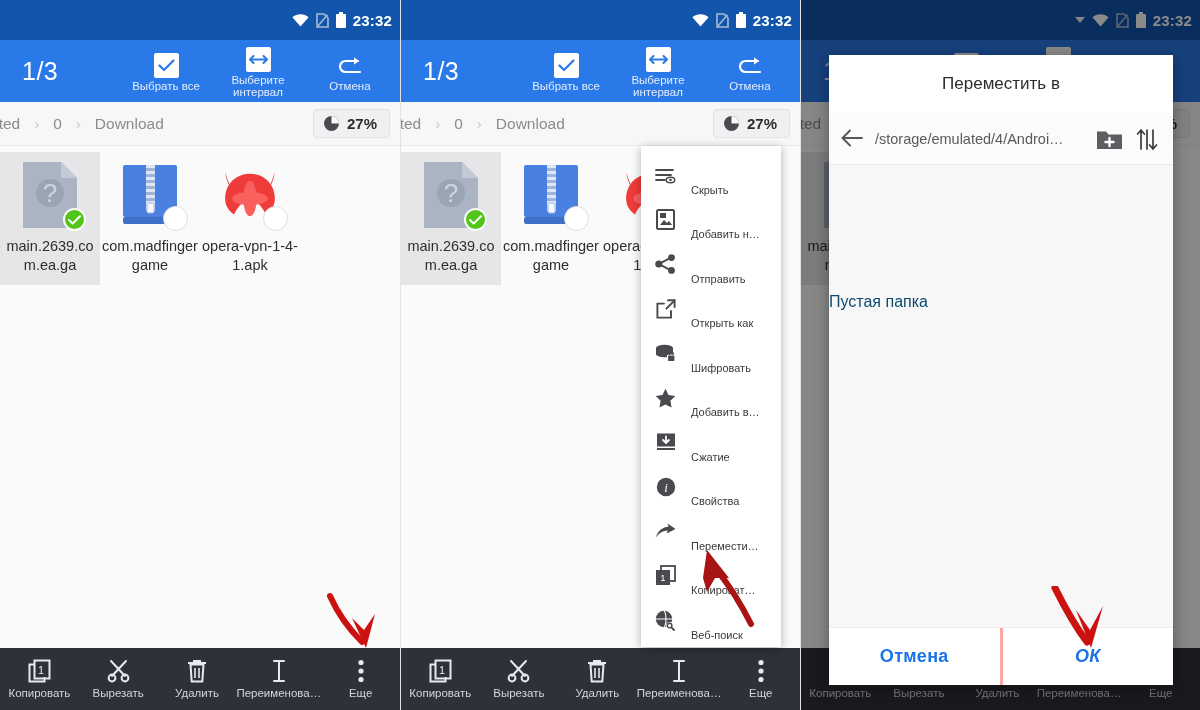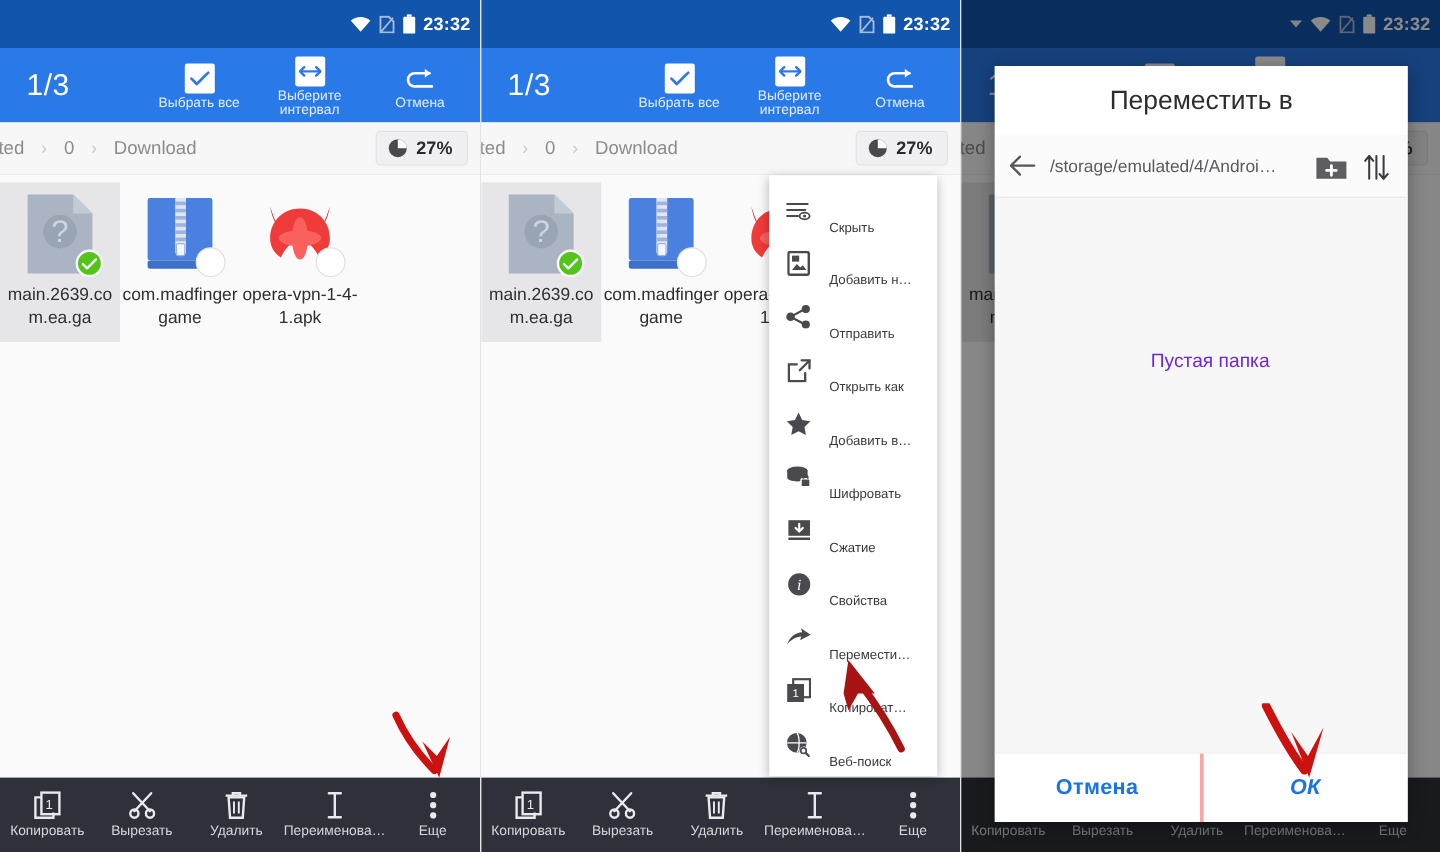--- a/index.html
+++ b/index.html
@@ -125,34 +125,34 @@
   .dim { position: absolute; inset: 0; background: rgba(0,0,0,.46); z-index: 10; }
 
   
   .dialog {
     position: absolute; left: 28px; top: 55px; width: 344px; height: 630px;
     background: #f7f7f8; z-index: 30; display: flex; flex-direction: column;
     box-shadow: 0 3px 14px rgba(0,0,0,.35);
   }
   .dlg-title {
     height: 58px; display: flex; align-items: center; justify-content: center;
-    font-size: 22px; color: #2d2d2f; background: #ffffff;
+    font-size: 17px; color: #2d2d2f; background: #ffffff;
   }
   .dlg-path {
     height: 52px; display: flex; align-items: center; gap: 12px;
     padding: 0 14px 0 12px; background: #fbfbfc; border-bottom: 1px solid #e9e9ec;
   }
   .dlg-path .ptxt { flex: 1; font-size: 14.5px; color: #5a5a5e; white-space: nowrap; overflow: hidden; }
   .newfolder { width: 27px; height: 24px; flex: 0 0 27px; }
   .sortico { width: 24px; height: 24px; flex: 0 0 24px; display:flex; align-items:center; justify-content:center;}
   .backarrow { width: 22px; height: 20px; flex: 0 0 22px; }
   .dlg-body { flex: 1; position: relative; background: #f7f7f8; }
   .empty {
-    position: absolute; left: 15px; right: 0; top: 128px; text-align: center;
-    font-size: 16px; color: #6d28d9;
+    position: absolute; left: 0; right: 0; top: 128px; text-align: left;
+    font-size: 16px; color: #0c4a6e;
   }
   .dlg-actions { height: 58px; display: flex; background: #ffffff; border-top: 1px solid #ececef; }
   .dlg-btn {
     flex: 1; display: flex; align-items: center; justify-content: center;
     font-size: 18px; font-weight: bold; color: #1a73e8; letter-spacing: .3px;
   }
   .dlg-btn + .dlg-btn { border-left: 3px solid #fca5a5; font-style: italic; }
 
   
   .arrow { position: absolute; z-index: 60; pointer-events: none; }
@@ -502,36 +502,36 @@
           <svg width="20" height="20" viewBox="0 0 20 20">
               <path d="M12 1.3h6.6V8" fill="none" stroke="#4a4a4e" stroke-width="1.9" stroke-linecap="round"></path>
               <path d="M18.4 1.6 10.5 9.5" stroke="#4a4a4e" stroke-width="1.9" stroke-linecap="round"></path>
               <path d="M15 12v6.6H1.4V4.6H8" fill="none" stroke="#4a4a4e" stroke-width="1.9" stroke-linecap="round"></path>
             </svg>
         </span>
         <span class="mlbl">Открыть как</span>
       </div>
       <div class="mi">
         <span class="mico">
-          <svg width="21" height="20" viewBox="0 0 21 20">
-              <path d="M10.5 0.8 13.5 7l6.8 1-4.9 4.8 1.2 6.8-6.1-3.2-6.1 3.2L5.6 12.8.7 8l6.8-1z" fill="#4a4a4e"></path>
-            </svg>
-        </span>
-        <span class="mlbl">Добавить в…</span>
-      </div>
-      <div class="mi">
-        <span class="mico">
           <svg width="21" height="19" viewBox="0 0 21 19">
               <ellipse cx="9.5" cy="4" rx="8.5" ry="3.2" fill="#4a4a4e"></ellipse>
               <path d="M1 4v6c0 1.8 3.8 3.2 8.5 3.2S18 11.8 18 10V4" fill="#4a4a4e"></path>
               <rect x="12.5" y="11" width="7.5" height="6.5" rx="1" fill="#4a4a4e" stroke="#ffffff" stroke-width="1.2"></rect>
               <path d="M14.5 11V9.6a1.8 1.8 0 0 1 3.6 0V11" fill="none" stroke="#4a4a4e" stroke-width="1.4"></path>
             </svg>
         </span>
         <span class="mlbl">Шифровать</span>
+      </div>
+      <div class="mi">
+        <span class="mico">
+          <svg width="21" height="20" viewBox="0 0 21 20">
+              <path d="M10.5 0.8 13.5 7l6.8 1-4.9 4.8 1.2 6.8-6.1-3.2-6.1 3.2L5.6 12.8.7 8l6.8-1z" fill="#4a4a4e"></path>
+            </svg>
+        </span>
+        <span class="mlbl">Добавить в…</span>
       </div>
       <div class="mi">
         <span class="mico">
           <svg width="20" height="20" viewBox="0 0 20 20">
               <rect x="1" y="1.5" width="18" height="13" fill="#4a4a4e"></rect>
               <path d="M10 4.5v6M7 8l3 3 3-3" fill="none" stroke="#ffffff" stroke-width="1.8" stroke-linecap="round" stroke-linejoin="round"></path>
               <path d="M1 17h18" stroke="#4a4a4e" stroke-width="2"></path>
             </svg>
         </span>
         <span class="mlbl">Сжатие</span>

